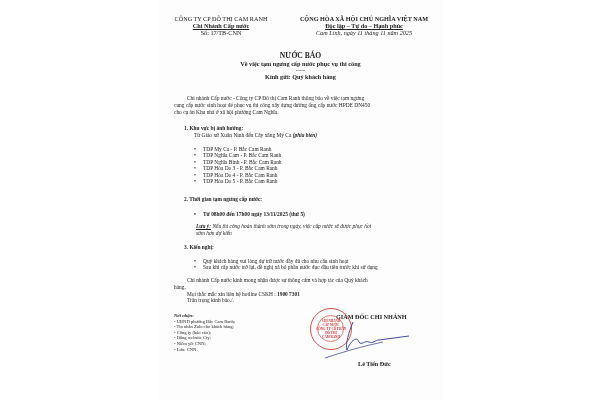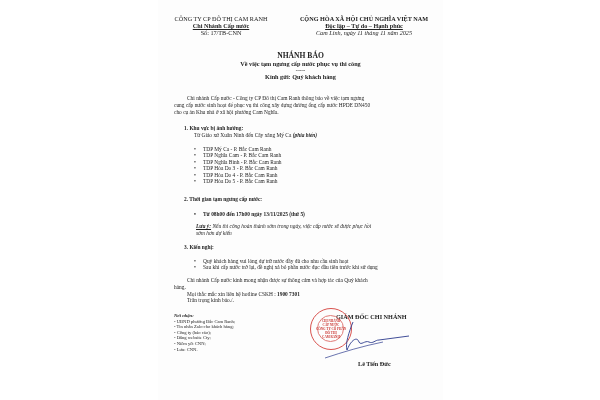--- a/index.html
+++ b/index.html
@@ -29,21 +29,21 @@
     <div>Số: 17/TB-CNN</div>
   </div>
 
   <div class="abs hdr" style="left:126px;top:15px;width:160px;">
     <div class="b">CỘNG HÒA XÃ HỘI CHỦ NGHĨA VIỆT NAM</div>
     <div class="b u">Độc lập – Tự do – Hạnh phúc</div>
     <div class="i">Cam Linh, ngày 11 tháng 11 năm 2025</div>
   </div>
 
   <div class="abs" style="left:0;top:51px;width:285px;text-align:center;">
-    <div class="b" style="font-size:7.6px;line-height:9px;">NHÁNH BÁO</div>
+    <div class="b" style="font-size:7.6px;line-height:9px;">NƯỚC BÁO</div>
     <div class="b" style="font-size:6.2px;line-height:7.5px;">Về việc tạm ngưng cấp nước phục vụ thi công</div>
     <div style="font-size:4px;line-height:5px;">-------</div>
     <div class="b" style="font-size:6.2px;line-height:7.5px;">Kính gửi: Quý khách hàng</div>
   </div>
 
   <div class="abs body-txt" style="left:16px;top:95px;">
     <div style="padding-left:13px;">Chi nhánh Cấp nước - Công ty CP Đô thị Cam Ranh thông báo về việc tạm ngưng</div>
     <div>cung cấp nước sinh hoạt để phục vụ thi công xây dựng đường ống cấp nước HPDE DN450</div>
     <div>cho cụ án Khu nhà ở xã hội phường Cam Nghĩa.</div>
   </div>

